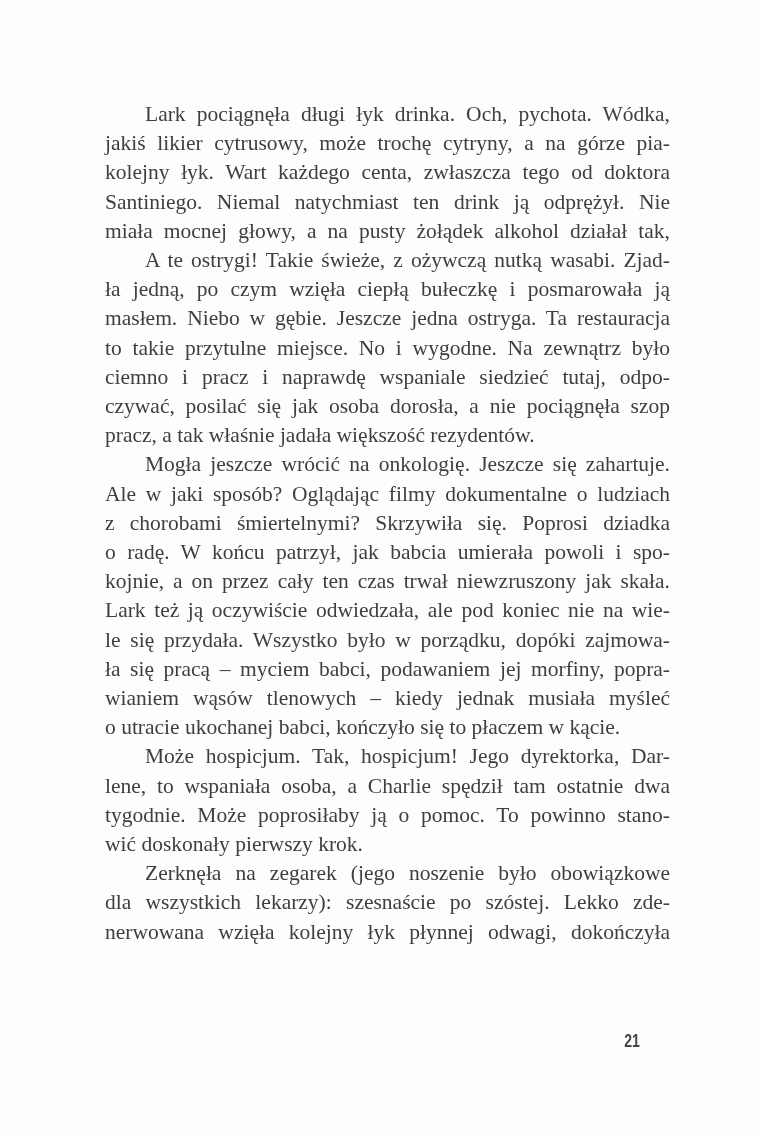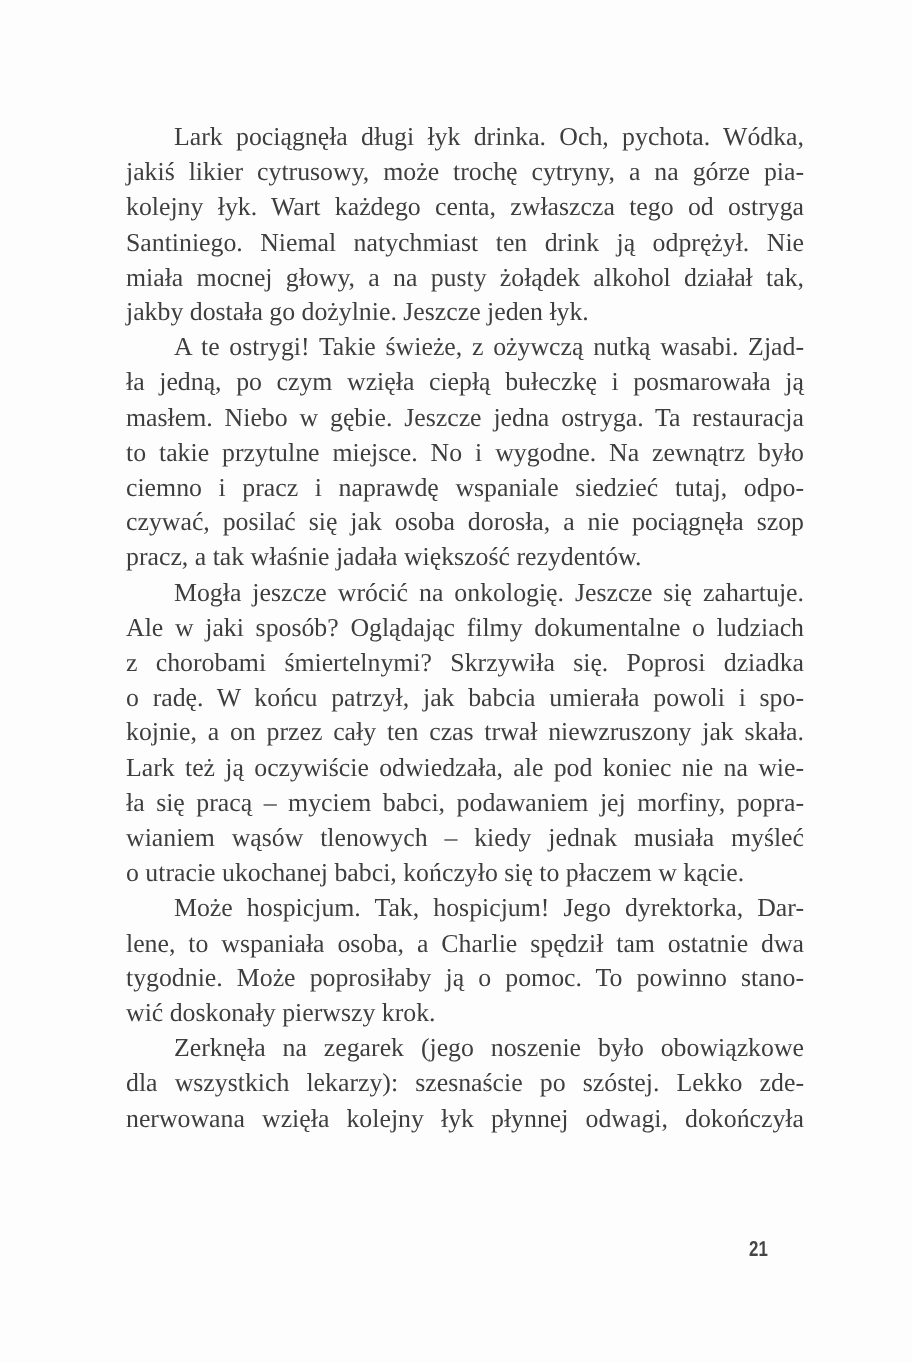--- a/index.html
+++ b/index.html
@@ -53,37 +53,37 @@
     text-align: center;
   }
 </style>
 </head>
 <body>
 
 <main class="page">
   <div class="text-block">
       <div class="line first">Lark pociągnęła długi łyk drinka. Och, pychota. Wódka,</div>
       <div class="line">jakiś likier cytrusowy, może trochę cytryny, a na górze pia-</div>
-      <div class="line">kolejny łyk. Wart każdego centa, zwłaszcza tego od ostryga</div>
+      <div class="line">kolejny łyk. Wart każdego centa, zwłaszcza tego od doktora</div>
       <div class="line">Santiniego. Niemal natychmiast ten drink ją odprężył. Nie</div>
       <div class="line">miała mocnej głowy, a na pusty żołądek alkohol działał tak,</div>
-      <div class="line plain">jakby dostała go dożylnie. Jeszcze jeden łyk.</div>
       <div class="line first">A te ostrygi! Takie świeże, z ożywczą nutką wasabi. Zjad-</div>
       <div class="line">ła jedną, po czym wzięła ciepłą bułeczkę i posmarowała ją</div>
       <div class="line">masłem. Niebo w gębie. Jeszcze jedna ostryga. Ta restauracja</div>
       <div class="line">to takie przytulne miejsce. No i wygodne. Na zewnątrz było</div>
       <div class="line">ciemno i pracz i naprawdę wspaniale siedzieć tutaj, odpo-</div>
       <div class="line">czywać, posilać się jak osoba dorosła, a nie pociągnęła szop</div>
       <div class="line plain">pracz, a tak właśnie jadała większość rezydentów.</div>
       <div class="line first">Mogła jeszcze wrócić na onkologię. Jeszcze się zahartuje.</div>
       <div class="line">Ale w jaki sposób? Oglądając filmy dokumentalne o ludziach</div>
       <div class="line">z chorobami śmiertelnymi? Skrzywiła się. Poprosi dziadka</div>
       <div class="line">o radę. W końcu patrzył, jak babcia umierała powoli i spo-</div>
       <div class="line">kojnie, a on przez cały ten czas trwał niewzruszony jak skała.</div>
       <div class="line">Lark też ją oczywiście odwiedzała, ale pod koniec nie na wie-</div>
+      <div class="line">le się przydała. Wszystko było w porządku, dopóki zajmowa-</div>
       <div class="line">ła się pracą – myciem babci, podawaniem jej morfiny, popra-</div>
       <div class="line">wianiem wąsów tlenowych – kiedy jednak musiała myśleć</div>
       <div class="line plain">o utracie ukochanej babci, kończyło się to płaczem w kącie.</div>
       <div class="line first">Może hospicjum. Tak, hospicjum! Jego dyrektorka, Dar-</div>
       <div class="line">lene, to wspaniała osoba, a Charlie spędził tam ostatnie dwa</div>
       <div class="line">tygodnie. Może poprosiłaby ją o pomoc. To powinno stano-</div>
       <div class="line plain">wić doskonały pierwszy krok.</div>
       <div class="line first">Zerknęła na zegarek (jego noszenie było obowiązkowe</div>
       <div class="line">dla wszystkich lekarzy): szesnaście po szóstej. Lekko zde-</div>
       <div class="line">nerwowana wzięła kolejny łyk płynnej odwagi, dokończyła</div>

